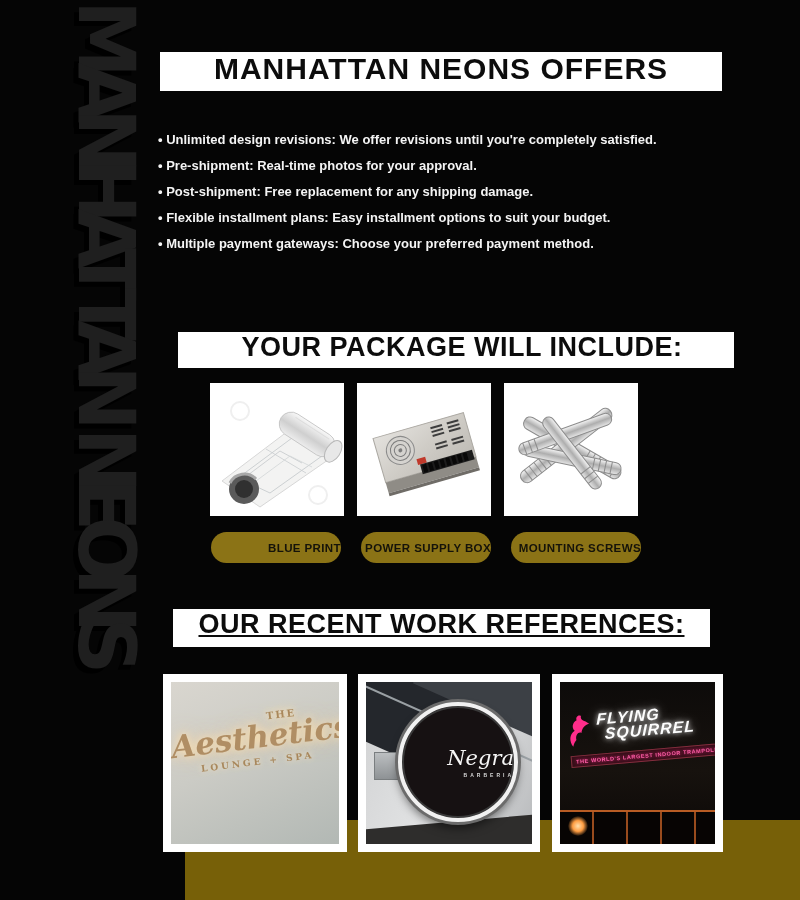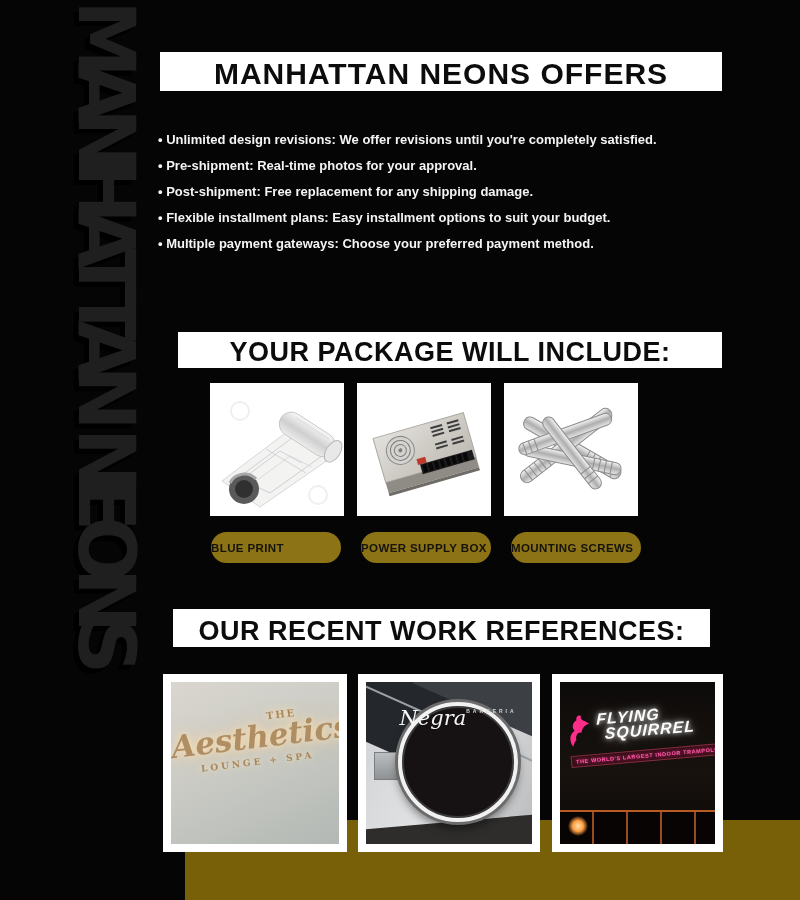--- a/index.html
+++ b/index.html
@@ -6,39 +6,39 @@
   .canvas{position:relative;width:800px;height:900px;background:#050505;overflow:hidden;
           font-family:"Liberation Sans",sans-serif;}
 
   
   .vstrip{position:absolute;left:64px;top:0;width:84px;height:900px;overflow:hidden;}
   .vstrip .vtext{writing-mode:vertical-rl;text-orientation:mixed;display:block;height:910px;
     font-family:"DejaVu Sans",sans-serif;font-weight:900;font-size:78px;letter-spacing:-15px;
     line-height:84px;color:#1f1f1f;text-shadow:5px 5px 0 #000;white-space:nowrap;}
 
   
-  .band{position:absolute;background:#ffffff;color:#0c0c0c;display:flex;align-items:flex-end;
+  .band{position:absolute;background:#ffffff;color:#0c0c0c;display:flex;align-items:flex-start;
         justify-content:center;font-weight:900;white-space:nowrap;}
   .offers-band{left:160px;top:52px;width:562px;height:39px;font-size:30px;letter-spacing:1px;}
-  .pkg-band{left:178px;top:332px;width:544px;height:36px;font-size:27px;letter-spacing:.5px;}
-  .ref-band{left:173px;top:609px;width:537px;height:38px;font-size:27px;letter-spacing:.5px;}
+  .pkg-band{left:178px;top:332px;width:544px;height:36px;font-size:27px;letter-spacing:.5px;padding-left:12px;}
+  .ref-band{left:173px;top:609px;width:537px;height:38px;font-size:27px;letter-spacing:.5px;text-decoration:underline;}
 
   
   .bullets{position:absolute;left:158px;top:127px;width:630px;color:#f4f4f4;
            font-size:13px;font-weight:700;}
   .bullets .line{height:26px;line-height:26px;white-space:nowrap;}
 
   
   .card{position:absolute;top:383px;width:134px;height:133px;background:#fff;overflow:hidden;}
   #card1{left:210px}#card2{left:357px}#card3{left:504px}
   .card svg{display:block;width:134px;height:133px;}
 
   
   .pill{position:absolute;top:532px;height:31px;border-radius:16px;background:#8b7316;
-        color:#15130a;display:flex;align-items:center;justify-content:flex-start;
+        color:#15130a;display:flex;align-items:center;justify-content:flex-end;
         font-size:11.5px;font-weight:800;letter-spacing:.4px;white-space:nowrap;}
   #pill1{left:211px;width:130px}
   #pill2{left:361px;width:130px}
   #pill3{left:511px;width:130px}
 
   
   .goldband{position:absolute;left:185px;top:820px;width:615px;height:80px;background:#776008;}
 
   
   .frame{position:absolute;top:674px;height:178px;box-sizing:border-box;border:8px solid #fff;
@@ -66,21 +66,21 @@
   .neg-dark-tr{position:absolute;right:-44px;top:-60px;width:150px;height:96px;background:#3c4045;
                transform:rotate(24deg);}
   .neg-dark-b{position:absolute;left:0;right:0;bottom:-8px;height:30px;background:#2e2d2c;
               transform:skewY(-5deg);}
   .neg-seam{position:absolute;background:#9aa0a4;}
   .neg-bracket{position:absolute;left:8px;top:70px;width:24px;height:26px;
                background:linear-gradient(#bcbfc1,#8e9295);border:1px solid #7a7e80;}
   .neg-circle{position:absolute;left:32px;top:20px;width:112px;height:112px;border-radius:50%;
               background:#161112;border:4px solid #f1f1f1;
               box-shadow:0 0 0 3px #6b6b6b,0 6px 10px rgba(0,0,0,.5),inset 0 0 0 2px #3a3a3a;
-              display:flex;flex-direction:row;align-items:flex-start;justify-content:center;}
+              display:flex;flex-direction:column;align-items:flex-end;justify-content:center;}
   .neg-main{font-family:"DejaVu Serif",serif;font-style:italic;font-size:21px;color:#f6f6f6;}
   .neg-sub{font-size:5px;letter-spacing:3px;color:#d6d6d6;margin-top:2px;font-weight:700;}
 
   
   .fly{background:linear-gradient(180deg,#0d0b0a 0%,#17120e 55%,#0b0807 100%);}
   .fly-sign{position:absolute;left:5px;top:26px;right:0;transform:rotate(-5deg);}
   .fly-row{display:flex;align-items:flex-start;}
   .fly-text{margin-left:3px;color:#fdfdfd;font-style:italic;font-weight:900;font-size:16px;
             line-height:15px;letter-spacing:1px;transform:skewX(-6deg);
             text-shadow:0 0 5px rgba(255,255,255,.85),0 0 13px rgba(255,255,255,.45);}

